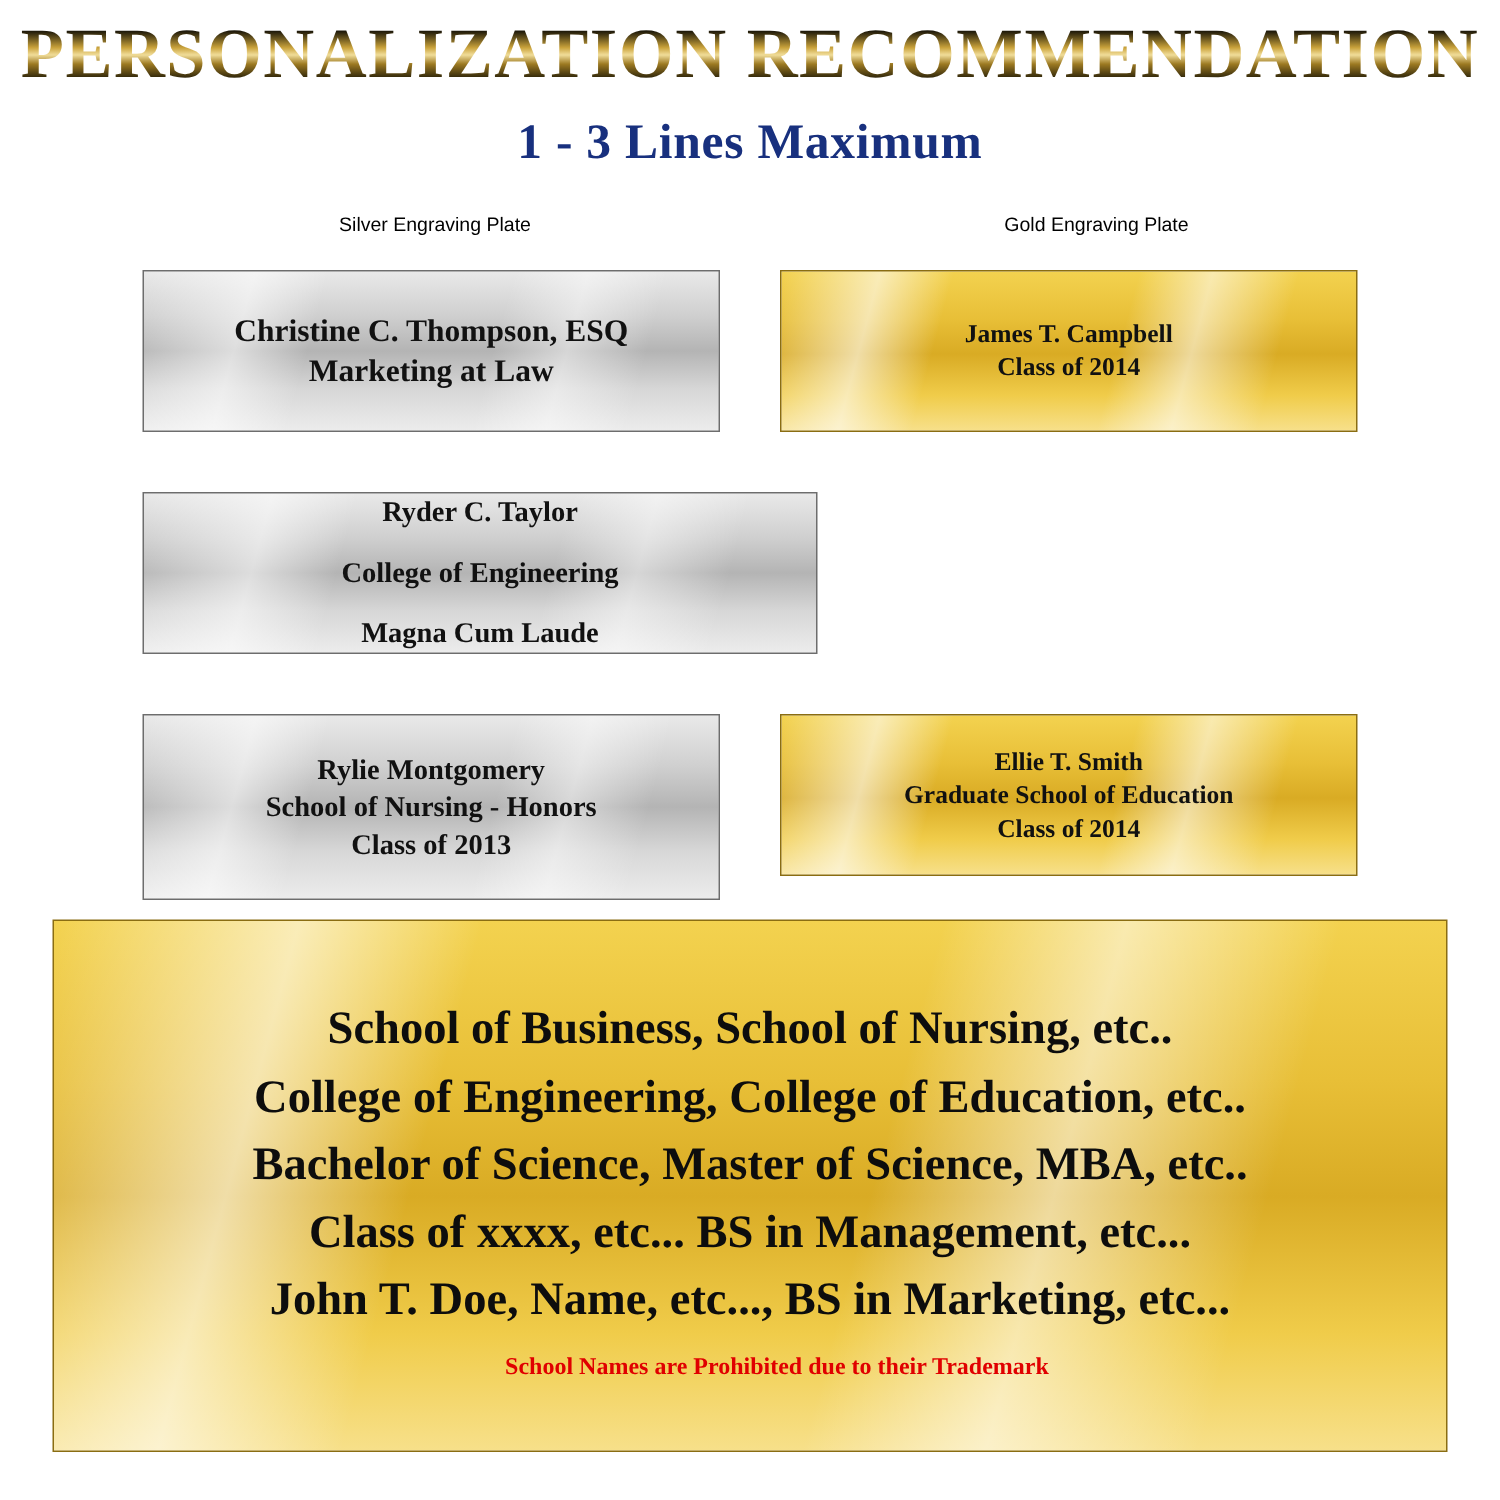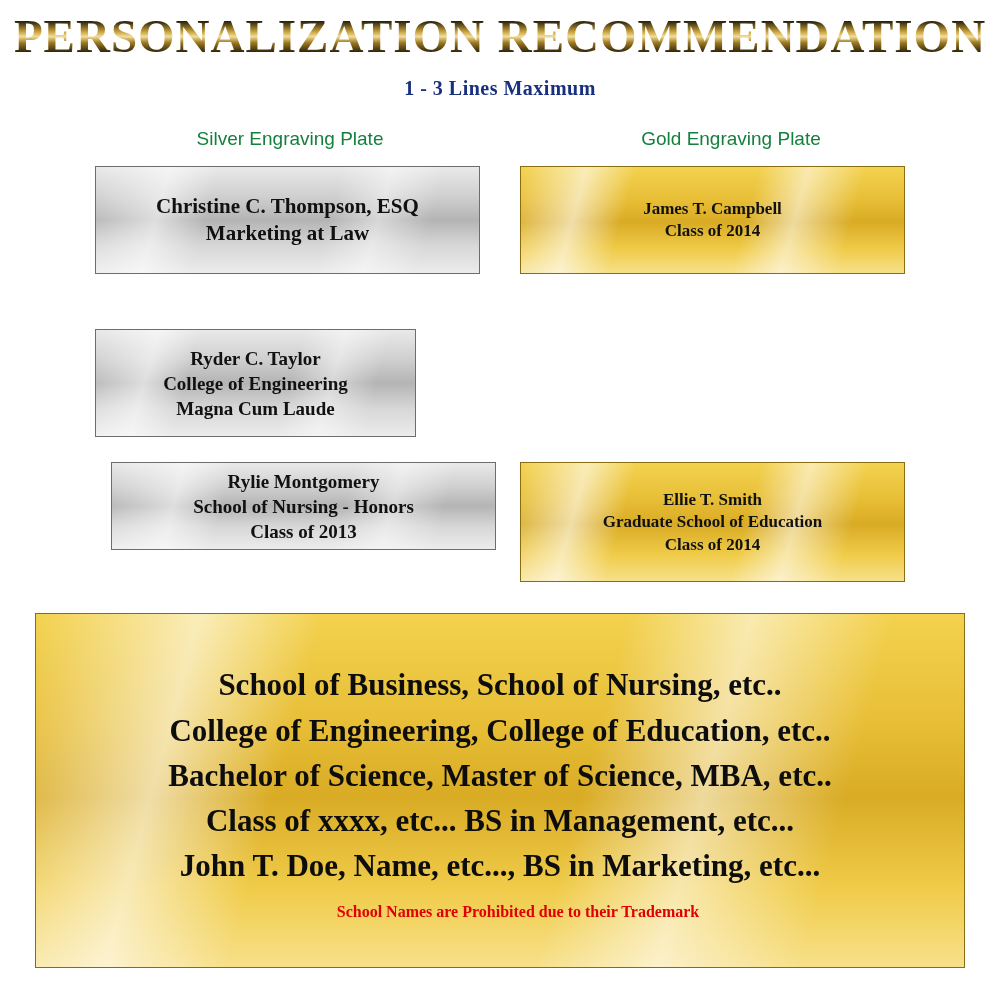--- a/index.html
+++ b/index.html
@@ -44,36 +44,36 @@
     color: transparent;
     -webkit-text-fill-color: transparent;
     text-shadow: none;
   }
 
   .subtitle {
     text-align: center;
     color: #18307e;
     font-family: "Liberation Serif", serif;
     font-weight: bold;
-    font-size: 20px;
+    font-size: 33px;
     margin-top: 16px;
     letter-spacing: 0.5px;
   }
 
   
   .captions {
     position: relative;
     margin-top: 28px;
     height: 22px;
   }
   .caption {
     position: absolute;
     font-family: "Liberation Sans", sans-serif;
-    font-size: 19px;
-    color: #15803d;
+    font-size: 13px;
+    color: #000000;
     text-align: center;
   }
   .caption.silver { left: 95px; width: 390px; }
   .caption.gold   { left: 536px; width: 390px; }
 
   
   .plates {
     position: relative;
     margin-top: 6px;
     height: 420px;
@@ -118,26 +118,26 @@
         rgba(255,255,255,0.0) 28%,
         rgba(255,255,255,0.0) 58%,
         rgba(255,255,255,0.55) 70%,
         rgba(255,255,255,0.0) 84%),
       linear-gradient(180deg, #f3d24f 0%, #e8bf37 30%, #d9ab24 52%, #f0cc4a 78%, #f7e08a 100%);
     border-color: #8a6d12;
   }
 
   
   .p-s1 { left: 95px;  top: 10px;  width: 385px; height: 108px; }
-  .p-s2 { left: 95px;  top: 173px; width: 321px; height: 108px; }
-  .p-s3 { left: 111px;  top: 306px; width: 385px; height: 88px; }
+  .p-s2 { left: 95px;  top: 158px; width: 450px; height: 108px; justify-content: space-between; }
+  .p-s3 { left: 95px;  top: 306px; width: 385px; height: 124px; }
   
   .p-g1 { left: 520px; top: 10px;  width: 385px; height: 108px; }
   .p-g2 { left: 520px; top: 158px; width: 385px; height: 108px; }
-  .p-g3 { left: 520px; top: 306px; width: 385px; height: 120px; }
+  .p-g3 { left: 520px; top: 306px; width: 385px; height: 108px; }
 
   .sz-lg .ln { font-size: 21px; }
   .sz-md .ln { font-size: 19px; }
   .sz-sm .ln { font-size: 17px; }
 
   
   .banner {
     position: absolute;
     left: 35px;
     top: 613px;

